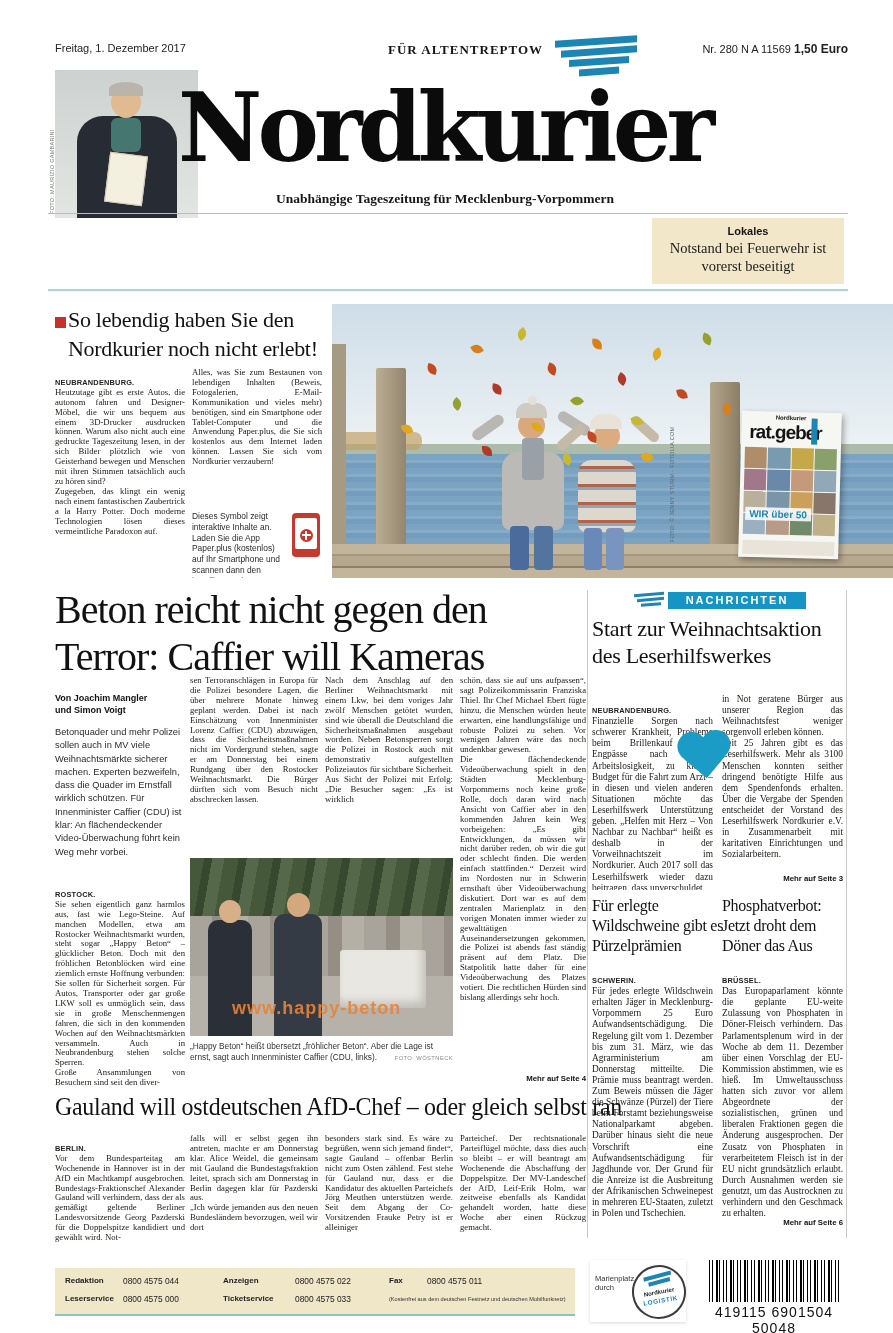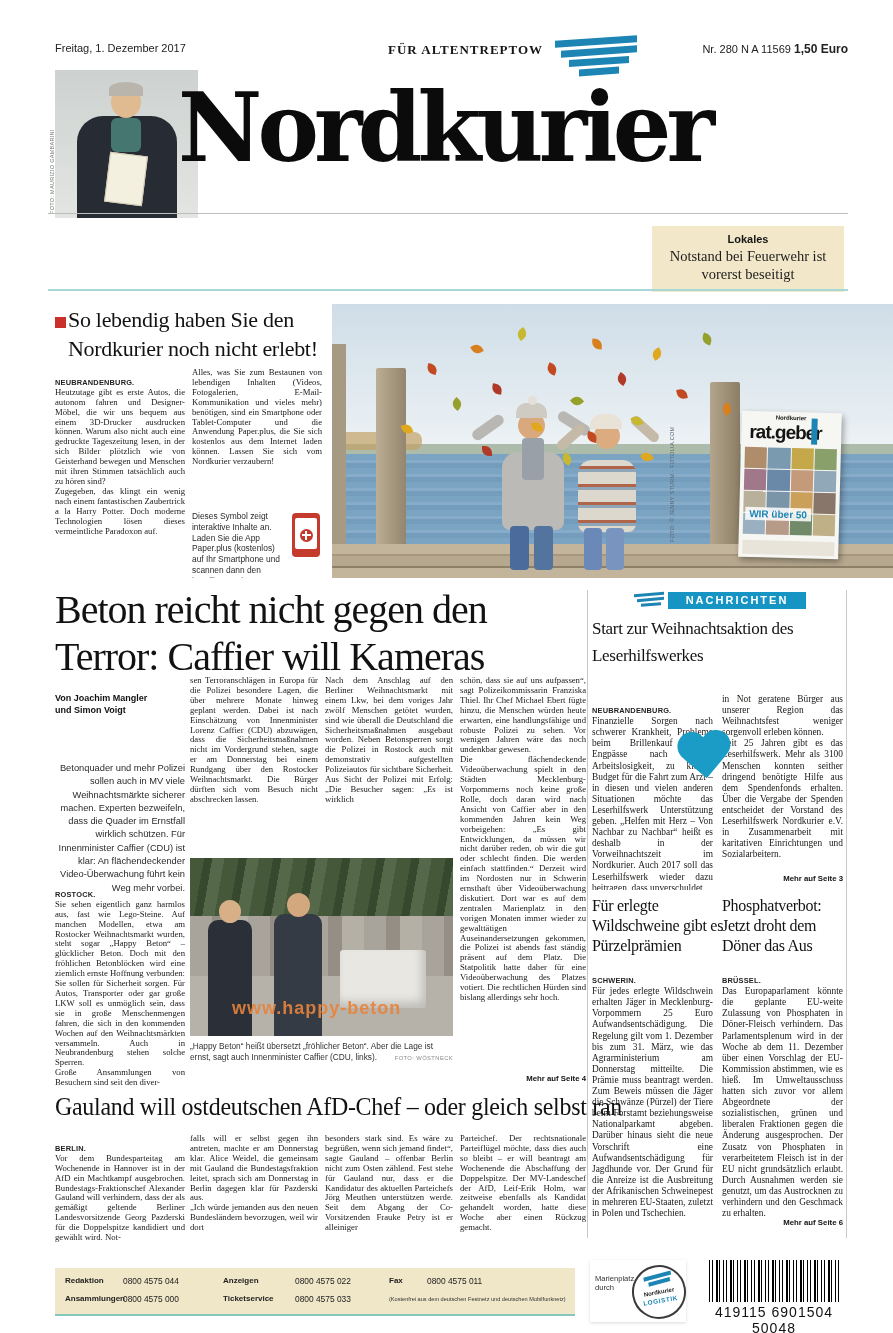--- a/index.html
+++ b/index.html
@@ -8,21 +8,21 @@
   .abs{position:absolute;}
   .sans{font-family:"Liberation Sans","DejaVu Sans",sans-serif;}
   .serif{font-family:"Liberation Serif","DejaVu Serif",serif;}
   .body-col{font-size:8.7px;line-height:9.9px;text-align:justify;white-space:pre-line;
             overflow:hidden;color:#22201e;hyphens:auto;-webkit-hyphens:auto;}
   .side-col{font-size:9.4px;line-height:11.1px;}
   .dl{font-family:"Liberation Sans","DejaVu Sans",sans-serif;font-weight:bold;font-size:7.4px;letter-spacing:.2px;color:#222;}
   .more{font-family:"Liberation Sans","DejaVu Sans",sans-serif;font-weight:bold;font-size:7.8px;color:#111;text-align:right;}
   .headline{font-weight:bold;color:#121212;letter-spacing:-0.3px;}
   .byline{font-family:"Liberation Sans","DejaVu Sans",sans-serif;font-weight:bold;font-size:9px;line-height:12px;white-space:pre-line;color:#111;}
-  .intro{font-family:"Liberation Sans","DejaVu Sans",sans-serif;font-size:9.3px;line-height:13.3px;color:#2a2a2a;text-align:right;margin-top:36px;}
+  .intro{font-family:"Liberation Sans","DejaVu Sans",sans-serif;font-size:9.3px;line-height:13.3px;color:#2a2a2a;text-align:left;}
   .teaser-box{background:#f2e7c9;text-align:center;}
   .teaser-cat{font-family:"Liberation Sans","DejaVu Sans",sans-serif;font-weight:bold;font-size:11px;margin-top:7px;color:#161616;}
   .teaser-txt{font-size:14.5px;line-height:17.5px;margin-top:3px;color:#1c1c1c;}
   .vrule{background:#c9c9c9;width:1px;}
   .hrule{background:#bcbcbc;height:1px;}
   .caption{font-family:"Liberation Sans","DejaVu Sans",sans-serif;font-size:8.3px;line-height:10.6px;color:#333;}
   .cap-credit{font-family:"Liberation Sans","DejaVu Sans",sans-serif;font-size:5.8px;color:#8a8a8a;letter-spacing:.4px;}
   .vcredit{font-family:"Liberation Sans","DejaVu Sans",sans-serif;font-size:5.5px;color:#787878;letter-spacing:.3px;
            transform:rotate(-90deg);transform-origin:left top;white-space:nowrap;}
   .leaf{position:absolute;border-radius:0 70% 0 70%;}
@@ -65,37 +65,38 @@
   <div class="abs" style="left:55px;top:70px;width:143px;height:148px;background:linear-gradient(180deg,#cdd2d0,#e3e5e2);overflow:hidden;">
     <div class="abs" style="left:22px;top:46px;width:100px;height:102px;background:#272c34;border-radius:26px 26px 0 0;"></div>
     <div class="abs" style="left:56px;top:16px;width:30px;height:32px;background:#e0bb92;border-radius:50%;"></div>
     <div class="abs" style="left:54px;top:12px;width:34px;height:14px;background:#b9b5ad;border-radius:50% 50% 0 0;"></div>
     <div class="abs" style="left:56px;top:48px;width:30px;height:34px;background:#45766f;border-radius:6px;"></div>
     <div class="abs" style="left:52px;top:84px;width:36px;height:48px;background:#f4f0e0;border:1px solid #cfc8b2;transform:rotate(7deg);"></div>
   </div>
   <div class="abs vcredit" style="left:49px;top:214px;">FOTO: MAURIZIO GAMBARINI</div>
   <div class="abs" style="left:178px;top:68px;width:600px;font-family:'DejaVu Serif',serif;font-weight:bold;font-size:96px;
               letter-spacing:-5px;color:#0b0b0b;transform:scaleX(0.96);transform-origin:left top;line-height:120px;">Nordkurier</div>
+  <div class="abs serif" style="left:230px;top:191px;width:430px;text-align:center;font-size:13.5px;font-weight:bold;color:#161616;">Unabhängige Tageszeitung für Mecklenburg-Vorpommern</div>
   <div class="abs hrule" style="left:48px;top:213px;width:800px;"></div>
 
-  <div class="abs teaser-box" style="left:652px;top:218px;width:192px;height:66px;margin-top:8px;">
+  <div class="abs teaser-box" style="left:652px;top:218px;width:192px;height:66px;">
     <div class="teaser-cat">Lokales</div>
     <div class="teaser-txt">Notstand bei Feuerwehr ist vorerst beseitigt</div>
   </div>
   <div class="abs" style="left:48px;top:289px;width:800px;height:2px;background:#a8d8d6;"></div>
 
   <div class="abs" style="left:55px;top:317px;width:11px;height:11px;background:#c9302c;"></div>
   <div class="abs headline" style="left:68px;top:305px;width:262px;font-size:22px;line-height:29px;font-weight:normal;">So lebendig haben Sie den Nordkurier noch nicht erlebt!</div>
   <div class="abs body-col" style="left:55px;top:368px;width:130px;height:210px;">
     <span class="dl">NEUBRANDENBURG.</span>
     <span>Heutzutage gibt es erste Autos, die autonom fahren und Designer-Möbel, die wir uns bequem aus einem 3D-Drucker ausdrucken können. Warum also nicht auch eine gedruckte Tageszeitung lesen, in der sich Bilder plötzlich wie von Geisterhand bewegen und Menschen mit ihren Stimmen tatsächlich auch zu hören sind?
 Zugegeben, das klingt ein wenig nach einem fantastischen Zaubertrick a la Harry Potter. Doch moderne Technologien lösen dieses vermeintliche Paradoxon auf.</span>
   </div>
   <div class="abs" style="left:192px;top:368px;width:130px;height:210px;overflow:hidden;">
-    <div class="body-col" style="width:130px;height:137px;">Alles, was Sie zum Bestaunen von lebendigen Inhalten (Videos, Fotogalerien, E-Mail-Kommunikation und vieles mehr) benötigen, sind ein Smartphone oder Tablet-Computer und die Anwendung Paper.plus, die Sie sich kostenlos aus dem Internet laden können. Lassen Sie sich vom Nordkurier verzaubern!</div>
+    <div class="body-col" style="width:130px;height:137px;">Alles, was Sie zum Bestaunen von lebendigen Inhalten (Beweis, Fotogalerien, E-Mail-Kommunikation und vieles mehr) benötigen, sind ein Smartphone oder Tablet-Computer und die Anwendung Paper.plus, die Sie sich kostenlos aus dem Internet laden können. Lassen Sie sich vom Nordkurier verzaubern!</div>
     <div style="position:relative;margin-top:6px;height:62px;">
       <div class="phone" style="right:2px;top:2px;width:28px;height:44px;">
         <div class="screen"></div>
           <div class="dot"></div>
       </div>
       <div class="abs sans" style="left:0;top:0;width:96px;font-size:8.4px;line-height:10.8px;color:#2a2a2a;">Dieses Symbol zeigt interaktive Inhalte an. Laden Sie die App Paper.plus (kostenlos) auf Ihr Smartphone und scannen dann den jeweiligen Beitrag.</div>
     </div>
   </div>
 
   <div class="abs" style="left:332px;top:304px;width:561px;height:274px;overflow:hidden;background:linear-gradient(180deg,#cfdde8 0%,#eef3f5 55%);">
@@ -212,21 +213,21 @@
     <span>„Happy Beton“ heißt übersetzt „fröhlicher Beton“. Aber die Lage ist ernst, sagt auch Innenminister Caffier (CDU, links).</span>
     <span class="cap-credit" style="float:right;margin-top:1px;">FOTO: WÖSTNECK</span>
   </div>
 
   <div class="abs" style="left:630px;top:592px;width:36px;height:17px;">
     <div class="flag-stripe" style="left:4px;top:1px;width:30px;height:3px;transform:skewY(-5deg);"></div>
     <div class="flag-stripe" style="left:7px;top:6px;width:27px;height:3px;transform:skewY(-5deg);"></div>
     <div class="flag-stripe" style="left:11px;top:11px;width:20px;height:3px;transform:skewY(-5deg);"></div>
   </div>
   <div class="abs badge" style="left:668px;top:592px;width:138px;height:17px;">NACHRICHTEN</div>
-  <div class="abs headline" style="left:592px;top:616px;width:256px;font-size:17px;line-height:26.5px;font-weight:normal;">Start zur Weihnachtsaktion des Leserhilfswerkes</div>
+  <div class="abs headline" style="left:592px;top:616px;width:256px;font-size:22px;line-height:26.5px;font-weight:normal;">Start zur Weihnachtsaktion des Leserhilfswerkes</div>
   <div class="abs body-col side-col" style="left:592px;top:694px;width:121px;height:196px;">
     <span class="dl">NEUBRANDENBURG.</span>
     <span>Finanzielle Sorgen nach schwerer Krankheit, Probleme beim Brillenkauf durch Engpässe nach langer Arbeitslosigkeit, zu kleines Budget für die Fahrt zum Arzt – in diesen und vielen anderen Situationen möchte das Leserhilfswerk Unterstützung geben. „Helfen mit Herz – Von Nachbar zu Nachbar“ heißt es deshalb in der Vorweihnachtszeit im Nordkurier. Auch 2017 soll das Leserhilfswerk wieder dazu beitragen, dass unverschuldet</span>
   </div>
   <div class="abs body-col side-col" style="left:722px;top:694px;width:121px;height:178px;">in Not geratene Bürger aus unserer Region das Weihnachtsfest weniger sorgenvoll erleben können.
 Seit 25 Jahren gibt es das Leserhilfswerk. Mehr als 3100 Menschen konnten seither dringend benötigte Hilfe aus dem Spendenfonds erhalten. Über die Vergabe der Spenden entscheidet der Vorstand des Leserhilfswerk Nordkurier e.V. in Zusammenarbeit mit karitativen Einrichtungen und Sozialarbeitern.</div>
   <div class="heart" style="left:676px;top:732px;"></div>
   <div class="abs more" style="left:722px;top:874px;width:121px;">Mehr auf Seite 3</div>
 
   <div class="abs headline" style="left:592px;top:896px;width:132px;font-size:16px;line-height:20px;font-weight:normal;">Für erlegte Wildschweine gibt es Pürzelprämien</div>
@@ -248,21 +249,21 @@
     <span>Vor dem Bundesparteitag am Wochenende in Hannover ist in der AfD ein Machtkampf ausgebrochen. Bundestags-Fraktionschef Alexander Gauland will verhindern, dass der als gemäßigt geltende Berliner Landesvorsitzende Georg Pazderski für die Doppelspitze kandidiert und gewählt wird. Not-</span>
   </div>
   <div class="abs body-col" style="left:190px;top:1134px;width:128px;height:118px;">falls will er selbst gegen ihn antreten, machte er am Donnerstag klar. Alice Weidel, die gemeinsam mit Gauland die Bundestagsfraktion leitet, sprach sich am Donnerstag in Berlin dagegen klar für Pazderski aus.
 „Ich würde jemanden aus den neuen Bundesländern bevorzugen, weil wir dort</div>
   <div class="abs body-col" style="left:460px;top:1134px;width:126px;height:118px;">Parteichef. Der rechtsnationale Parteiflügel möchte, dass dies auch so bleibt – er will beantragt am Wochenende die Abschaffung der Doppelspitze. Der MV-Landeschef der AfD, Leif-Erik Holm, war zeitweise ebenfalls als Kandidat gehandelt worden, hatte diese Woche aber einen Rückzug gemacht.</div>
   <div class="abs body-col" style="left:325px;top:1134px;width:128px;height:118px;">besonders stark sind. Es wäre zu begrüßen, wenn sich jemand findet“, sagte Gauland – offenbar Berlin nicht zum Osten zählend. Fest stehe für Gauland nur, dass er die Kandidatur des aktuellen Parteichefs Jörg Meuthen unterstützen werde. Seit dem Abgang der Co-Vorsitzenden Frauke Petry ist er alleiniger</div>
 
   <div class="abs" style="left:55px;top:1268px;width:520px;height:46px;background:#f0e6c8;border-bottom:2px solid #86c8c0;">
     <div class="abs contact-label" style="left:10px;top:8px;">Redaktion</div>
     <div class="abs contact-val" style="left:68px;top:8px;">0800 4575 044</div>
-    <div class="abs contact-label" style="left:10px;top:26px;">Ansammlungen</div>
+    <div class="abs contact-label" style="left:10px;top:26px;">Leserservice</div>
     <div class="abs contact-val" style="left:68px;top:26px;">0800 4575 000</div>
     <div class="abs contact-label" style="left:168px;top:8px;">Anzeigen</div>
     <div class="abs contact-val" style="left:240px;top:8px;">0800 4575 022</div>
     <div class="abs contact-label" style="left:168px;top:26px;">Ticketservice</div>
     <div class="abs contact-val" style="left:240px;top:26px;">0800 4575 033</div>
     <div class="abs contact-label" style="left:334px;top:8px;">Fax</div>
     <div class="abs contact-val" style="left:372px;top:8px;">0800 4575 011</div>
     <div class="abs sans" style="left:334px;top:28px;width:180px;font-size:5.6px;color:#333;">(Kostenfrei aus dem deutschen Festnetz und deutschen Mobilfunknetz)</div>
   </div>
   <div class="abs" style="left:590px;top:1260px;width:96px;height:62px;background:#fff;box-shadow:0 1px 3px rgba(0,0,0,.15);">

